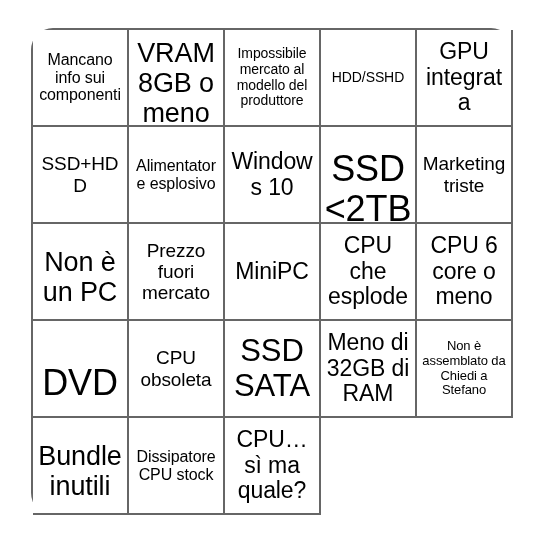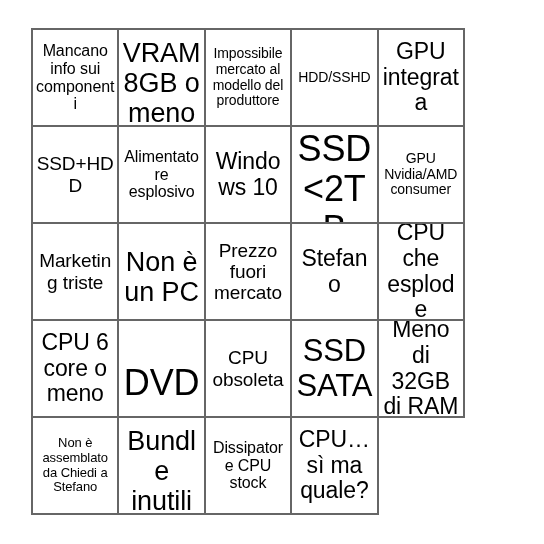--- a/index.html
+++ b/index.html
@@ -12,29 +12,30 @@
   }
   body {
     font-family: "Liberation Sans", sans-serif;
     color: #000000;
   }
 
   #bingo-card {
     position: absolute;
     left: 31px;
     top: 28px;
-    width: 434px;
+    width: 482px;
     height: 487px;
     box-sizing: border-box;
     display: grid;
     grid-template-columns: repeat(5, 1fr);
     grid-template-rows: repeat(5, 1fr);
     border-top: 2px solid #666666;
     border-left: 2px solid #666666;
     background: #ffffff;
+    border-radius: 22px;
   }
 
   .bingo-cell {
     box-sizing: border-box;
     border-right: 2px solid #666666;
     border-bottom: 2px solid #666666;
     background: #ffffff;
     display: flex;
     align-items: center;
     justify-content: center;
@@ -86,34 +87,31 @@
     </div>
     <div class="bingo-cell fs-xs">
       <span class="cell-text">Alimentatore esplosivo</span>
     </div>
     <div class="bingo-cell fs-md">
       <span class="cell-text">Windows 10</span>
     </div>
     <div class="bingo-cell fs-xxl">
       <span class="cell-text">SSD &lt;2TB</span>
     </div>
-    <div class="bingo-cell fs-xxs">
-      <span class="cell-text">GPU Nvidia/AMD consumer</span>
-    </div>
     <div class="bingo-cell fs-sm">
       <span class="cell-text">Marketing triste</span>
     </div>
     <div class="bingo-cell fs-lg">
       <span class="cell-text">Non è un PC</span>
     </div>
     <div class="bingo-cell fs-sm">
       <span class="cell-text">Prezzo fuori mercato</span>
     </div>
     <div class="bingo-cell fs-md">
-      <span class="cell-text">Stefano</span>
+      <span class="cell-text">MiniPC</span>
     </div>
     <div class="bingo-cell fs-md">
       <span class="cell-text">CPU che esplode</span>
     </div>
     <div class="bingo-cell fs-md">
       <span class="cell-text">CPU 6 core o meno</span>
     </div>
     <div class="bingo-cell fs-xxl">
       <span class="cell-text">DVD</span>
     </div>

